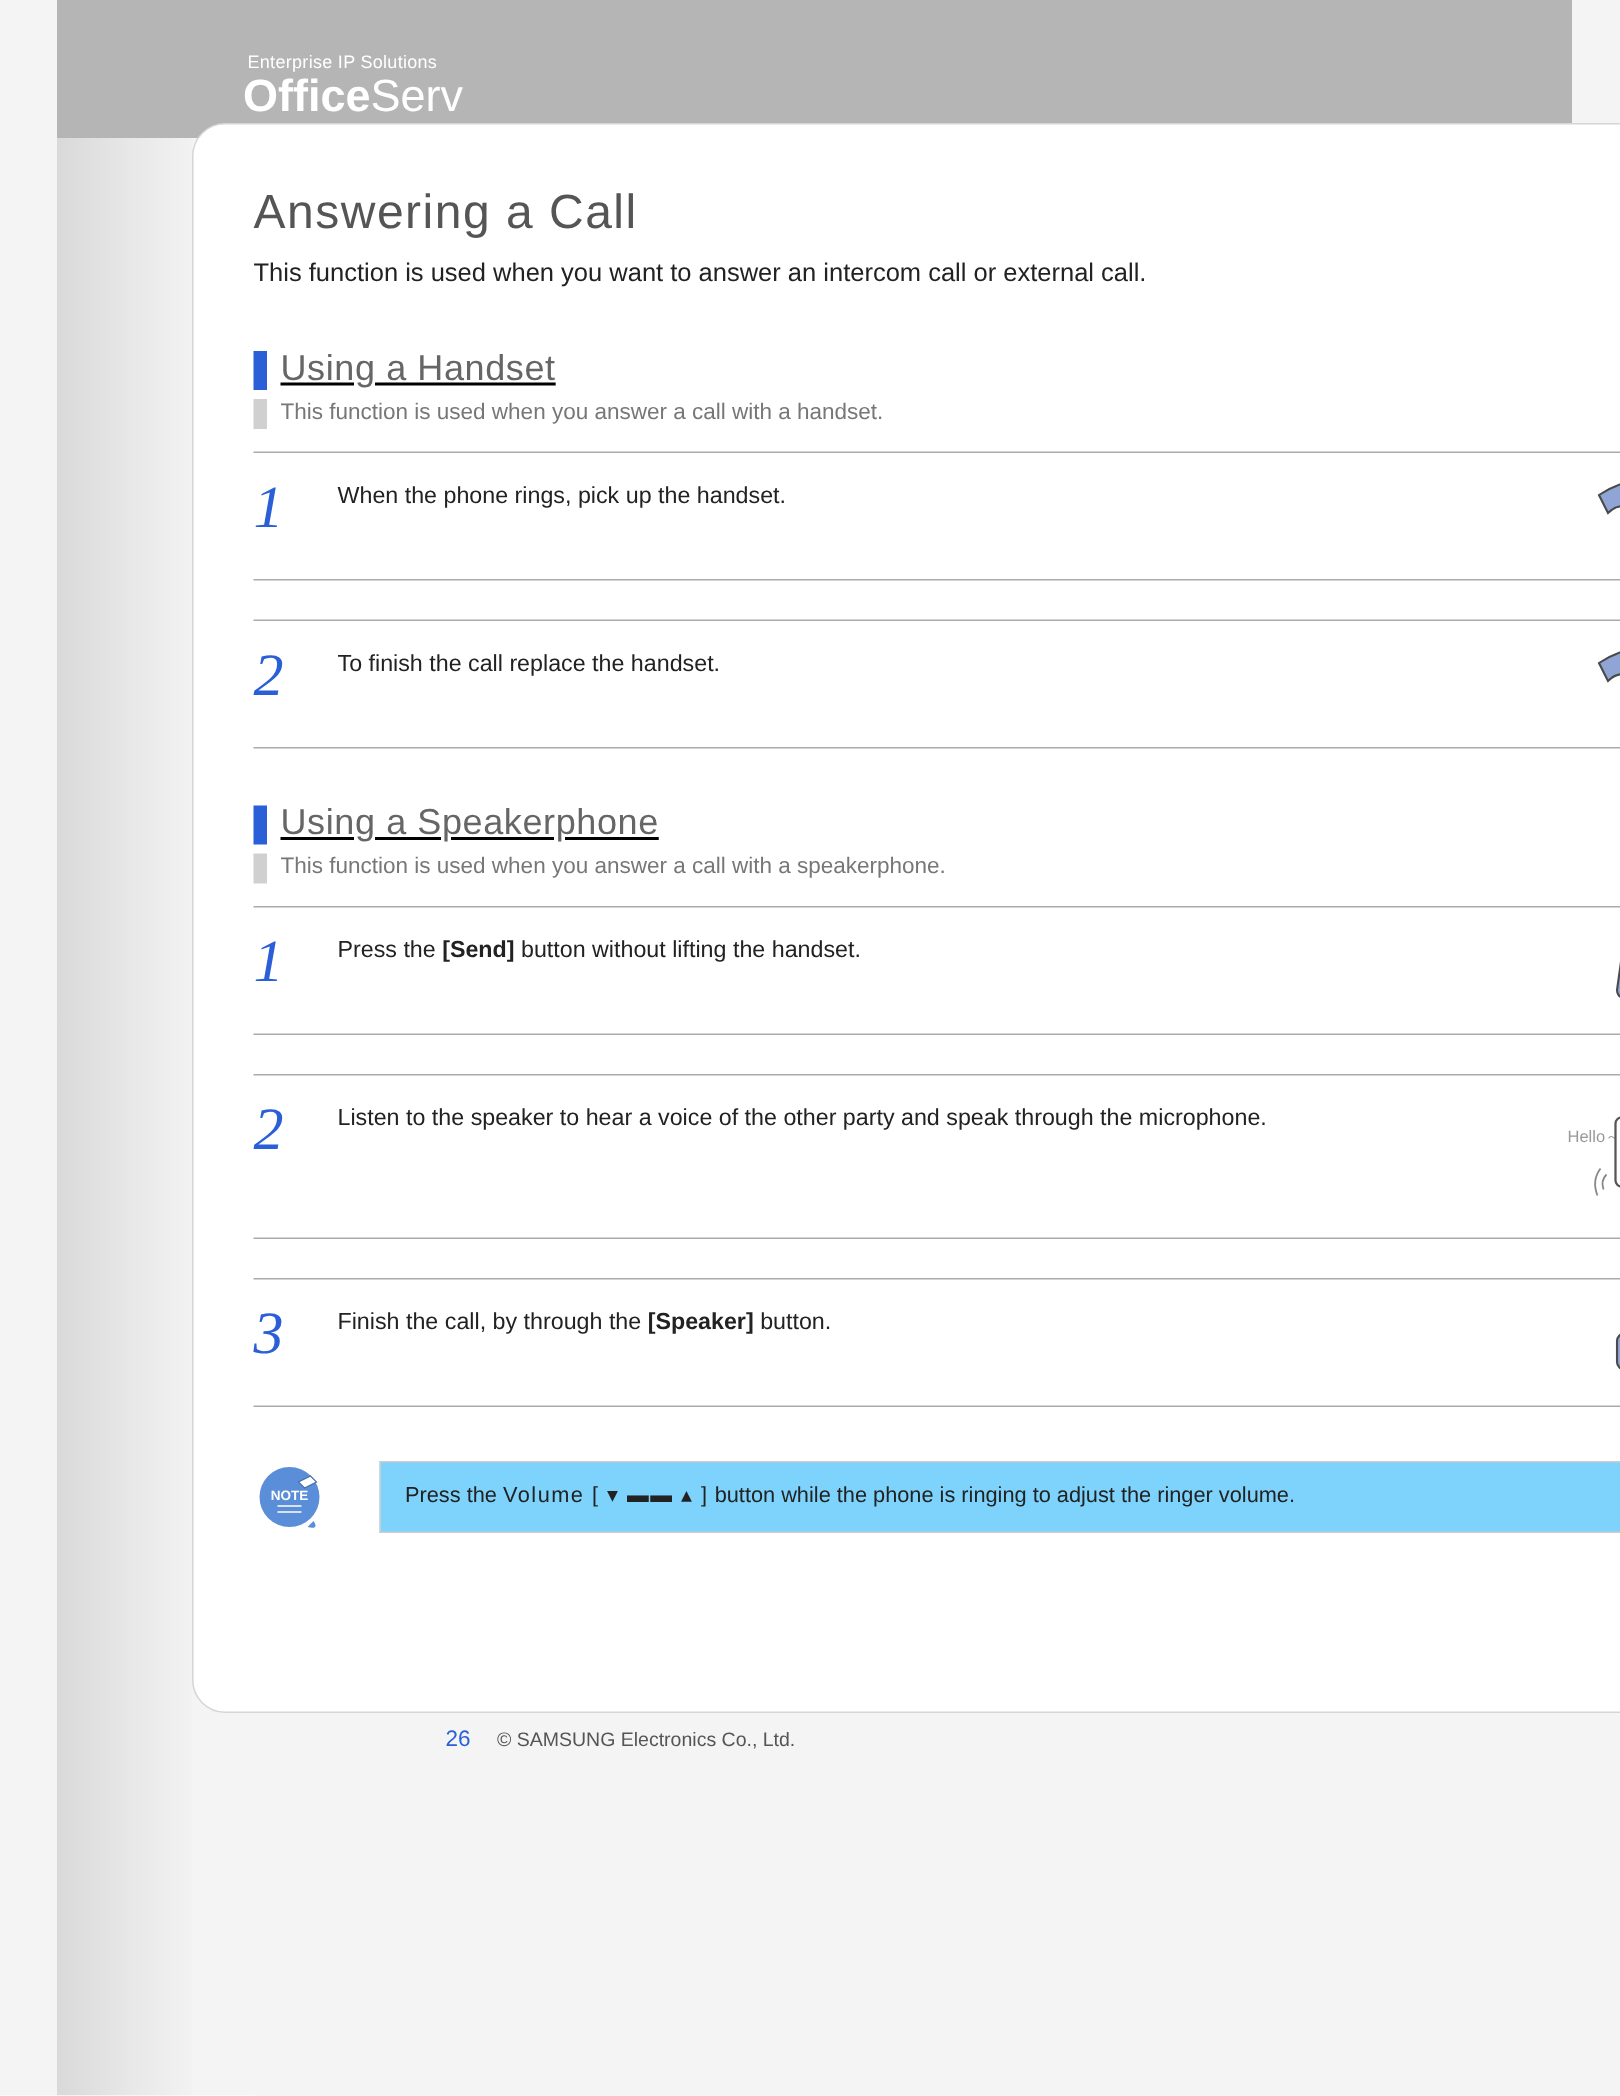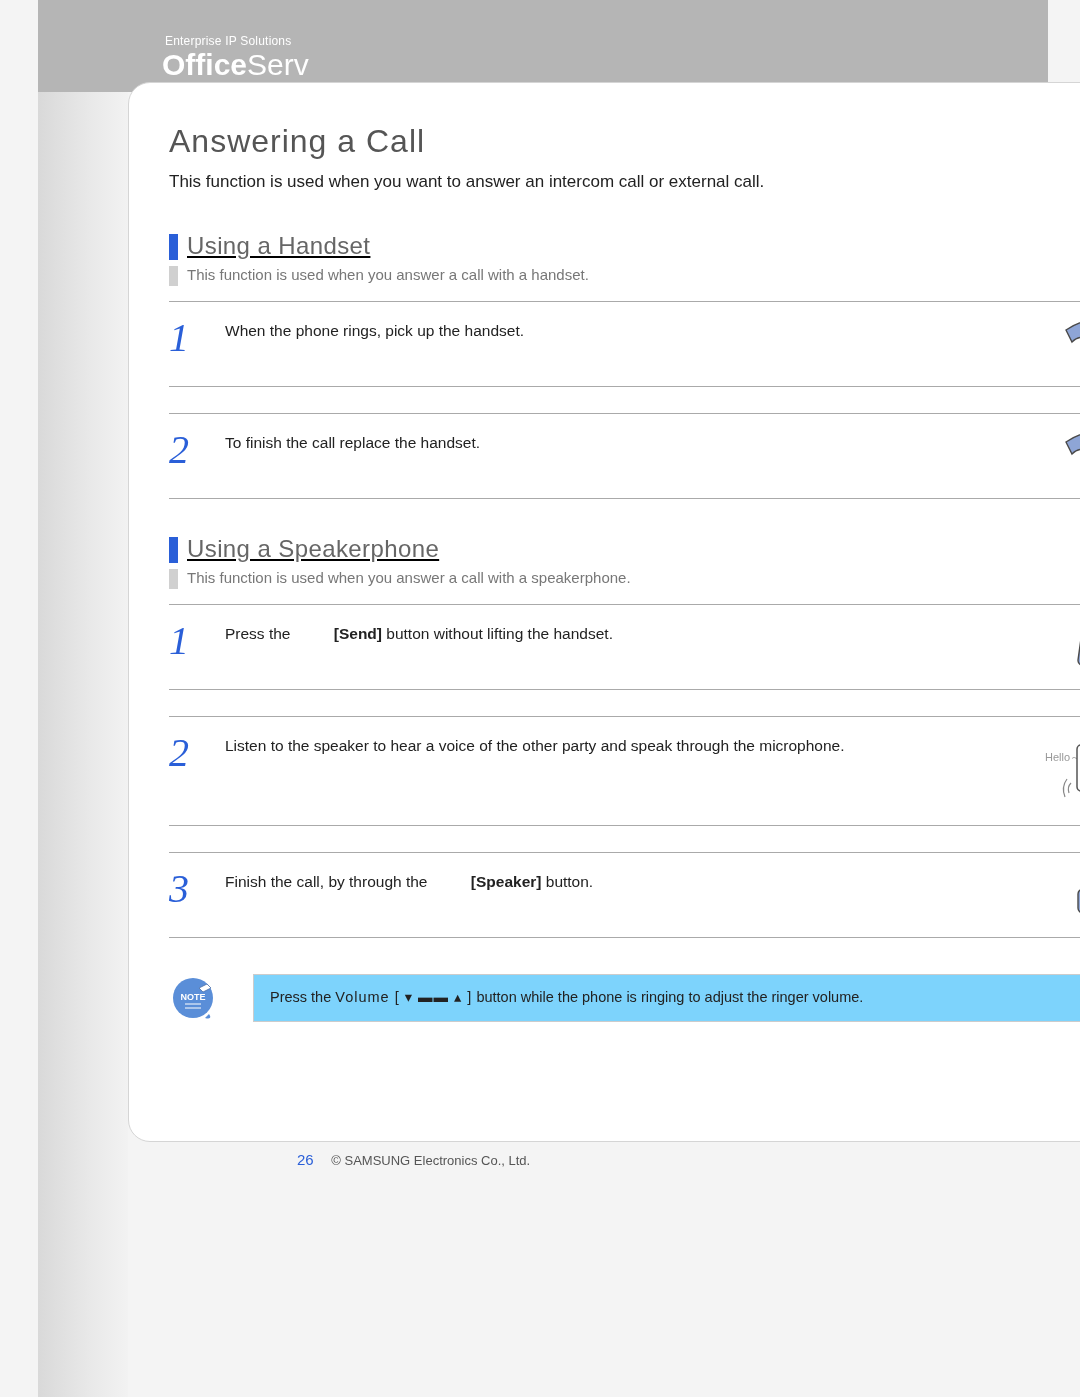--- a/index.html
+++ b/index.html
@@ -119,21 +119,21 @@
     text-align: left;
   }
   .step-body {
     flex: 1;
     font-size: 15.5px;
     color: #222;
     line-height: 1.7;
     padding-top: 2px;
     padding-right: 10px;
   }
-  .step-body b { font-weight: 700; margin-left: 39px; }
+  .step-body b { font-weight: 700; }
   .step-note {
     color: #2a5fd8;
     font-size: 14.5px;
     line-height: 1.5;
     margin-top: 4px;
   }
   .step-icon {
     width: 110px;
     display: flex;
     justify-content: center;

